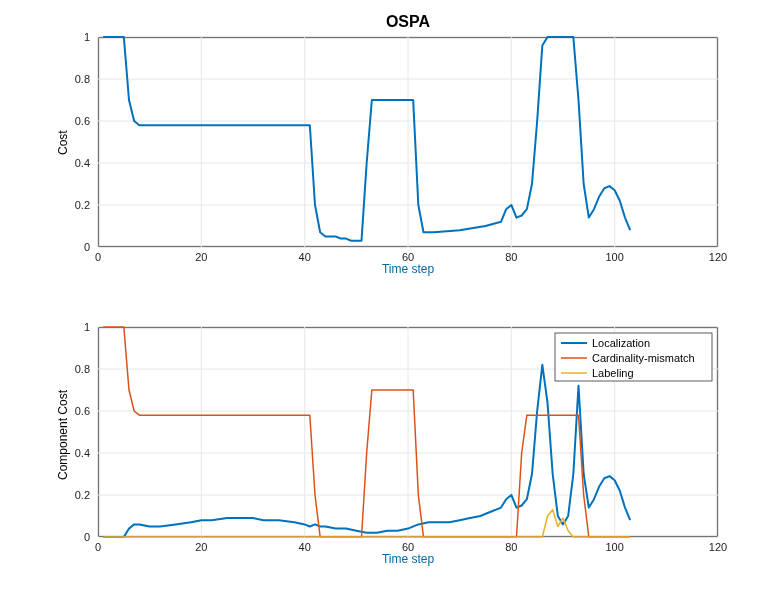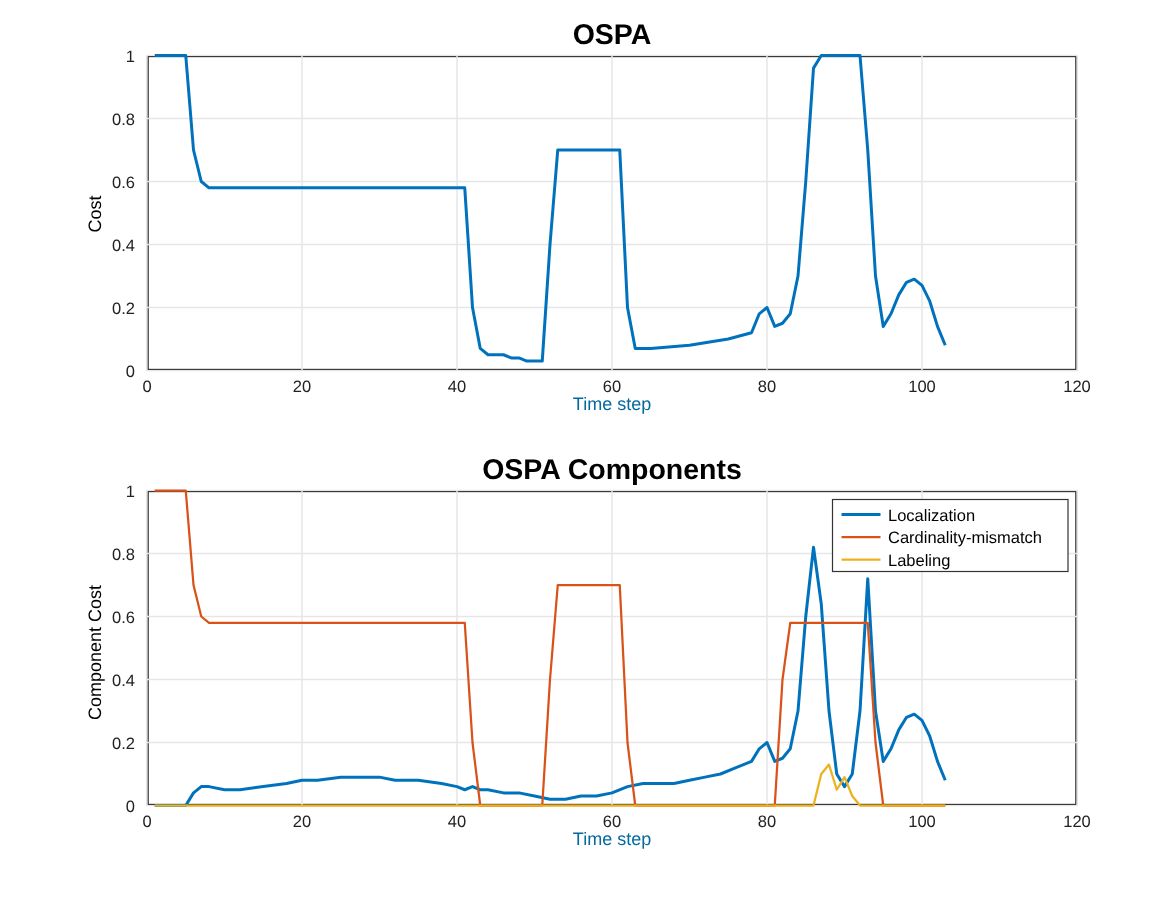--- a/index.html
+++ b/index.html
@@ -19,21 +19,21 @@
   }
   .panel {
     position: absolute;
   }
   .title {
     position: absolute;
     left: 0;
     width: 100%;
     text-align: center;
     font-weight: bold;
-    font-size: 19px;
+    font-size: 16px;
     color: #000;
   }
   .ylabel {
     position: absolute;
     transform-origin: 0 0;
     transform: rotate(-90deg);
     font-size: 12px;
     color: #000;
     white-space: nowrap;
   }
@@ -130,21 +130,20 @@
           <text x="-8" y="130" text-anchor="end" class="ticktext">0.4</text>
           <text x="-8" y="88" text-anchor="end" class="ticktext">0.6</text>
           <text x="-8" y="46" text-anchor="end" class="ticktext">0.8</text>
           <text x="-8" y="4" text-anchor="end" class="ticktext">1</text>
         </g>
     </svg>
     <div class="xlabel" style="top:225px;">Time step</div>
   </div>
 
   <div class="panel" style="left:98px; top:327px; width:620px; height:210px;">
-    <div class="title" style="top:-24px;">OSPA Components</div>
     <div class="ylabel" style="left:-42px; top:153px;">Component Cost</div>
     <svg id="svg-bottom" width="620" height="210" overflow="visible">
       <rect class="axes-border" x="0.5" y="0.5" width="619" height="209"></rect>
       <g class="grid" id="grid-bottom">
           <line x1="0" x2="0" y1="0" y2="210"></line>
           <line x1="103.33333333333333" x2="103.33333333333333" y1="0" y2="210"></line>
           <line x1="206.66666666666666" x2="206.66666666666666" y1="0" y2="210"></line>
           <line x1="310" x2="310" y1="0" y2="210"></line>
           <line x1="413.3333333333333" x2="413.3333333333333" y1="0" y2="210"></line>
           <line x1="516.6666666666667" x2="516.6666666666667" y1="0" y2="210"></line>

